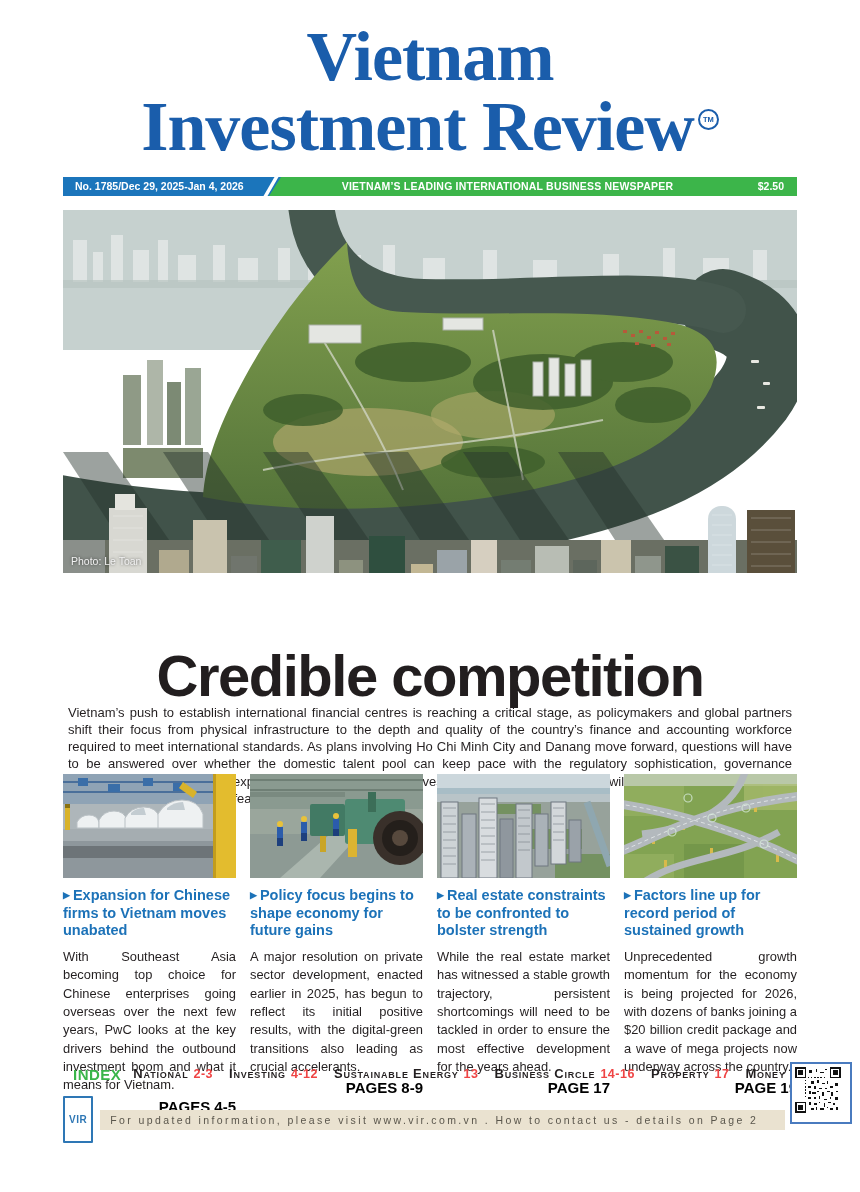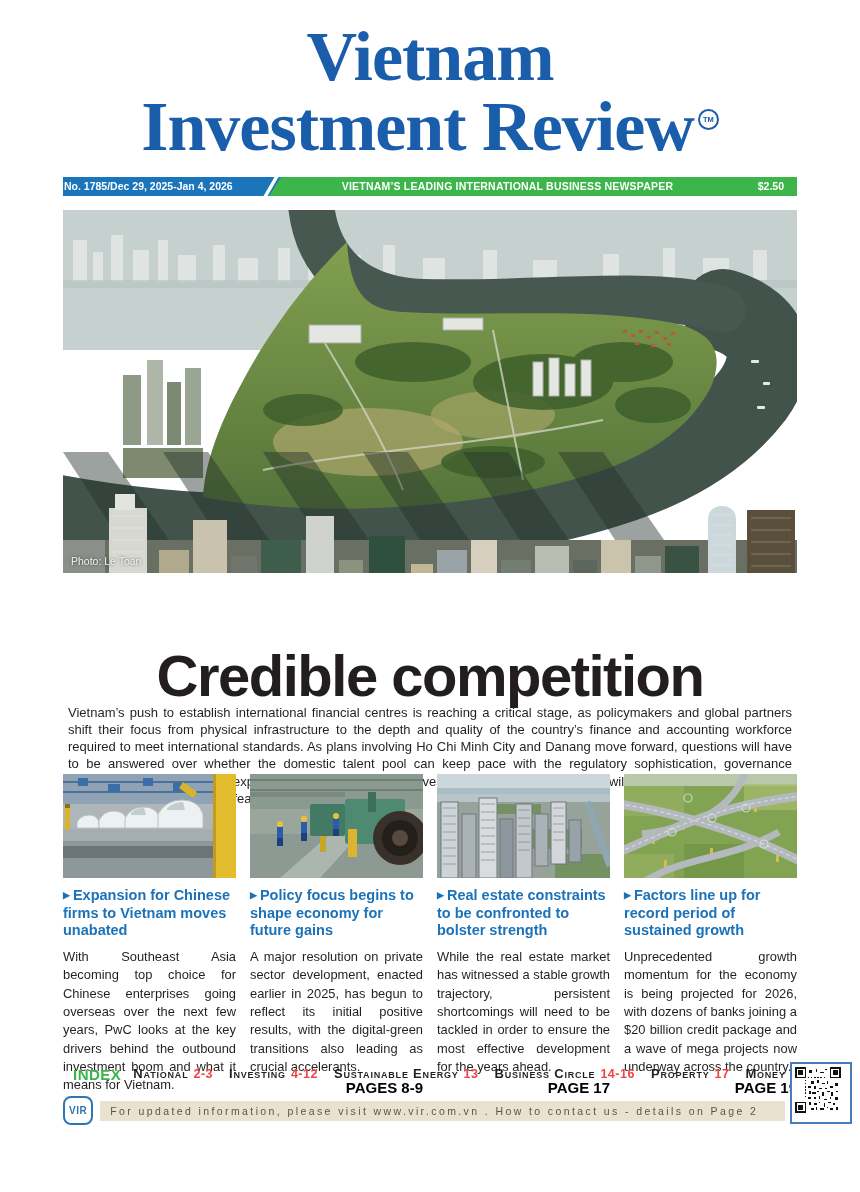--- a/index.html
+++ b/index.html
@@ -11,21 +11,21 @@
             font-family:"Liberation Serif",serif;font-weight:bold;color:#1a5dab;line-height:1.0;}
   .m-line{font-size:70px;letter-spacing:-1px;}
   .tm-badge{display:inline-block;width:17px;height:17px;border:2px solid #1a5dab;border-radius:50%;
             font-family:"Liberation Sans",sans-serif;font-size:7.5px;font-weight:bold;line-height:17px;
             text-align:center;vertical-align:28px;margin-left:4px;letter-spacing:0;}
 
   
   .infobar{position:absolute;top:177px;left:63px;width:734px;height:19px;background:#3cb54a;
            font-size:10.5px;font-weight:bold;color:#fff;line-height:19px;}
   .issue-seg{position:absolute;left:0;top:0;bottom:0;width:218px;background:#1b75bb;
-             clip-path:polygon(0 0,100% 0,calc(100% - 12px) 100%,0 100%);padding-left:1px;box-sizing:border-box;}
+             clip-path:polygon(0 0,100% 0,calc(100% - 12px) 100%,0 100%);padding-left:12px;box-sizing:border-box;}
   .slash{position:absolute;left:206px;top:-1px;bottom:-1px;width:4px;background:#fff;transform:skewX(-30deg);}
   .tagline{position:absolute;left:225px;right:70px;text-align:center;letter-spacing:.2px;}
   .price{position:absolute;right:13px;top:0;}
 
   
   .hero-photo{position:absolute;top:210px;left:63px;width:734px;height:363px;overflow:hidden;}
   .hero-photo svg{display:block;}
   .photo-credit{position:absolute;left:8px;bottom:6px;color:#f2f2f2;font-size:10.5px;
                 text-shadow:0 0 3px rgba(0,0,0,.6);}
 
@@ -49,22 +49,22 @@
   
   .index-row{position:absolute;top:1066px;left:73px;width:710px;display:flex;align-items:flex-start;}
   .idx-label{color:#3ab54a;font-weight:bold;font-size:15px;letter-spacing:.5px;margin-right:12px;}
   .idx-item{display:flex;align-items:baseline;white-space:nowrap;}
   .idx-name{font-variant:small-caps;font-weight:bold;font-size:13px;letter-spacing:.8px;color:#231f20;}
   .idx-pages{font-weight:bold;font-size:12.5px;color:#ef4444;margin-left:5px;letter-spacing:.5px;}
   .idx-sep{width:1px;height:13px;background:#c2c2c2;margin:0 8px;align-self:center;}
 
   
   .footer-row{position:absolute;top:1096px;left:63px;width:722px;display:flex;align-items:center;}
-  .vir-badge{border:2px solid #2e77b5;border-radius:8px;color:#2e77b5;font-weight:bold;font-size:10px;
-             padding:7px 4px;letter-spacing:.5px;background:#fff;}
+  .vir-badge{border:2px solid #2e77b5;border-radius:1px;color:#2e77b5;font-weight:bold;font-size:10px;
+             padding:16px 4px;letter-spacing:.5px;background:#fff;}
   .footer-bar{flex:1;margin-left:7px;background:#eae2d0;padding:4px 10px;font-size:10.5px;
               letter-spacing:2.4px;color:#5a564c;white-space:nowrap;overflow:hidden;}
   .qr-box{position:absolute;top:1062px;left:790px;width:52px;height:52px;border:2px solid #4a7bbf;
           background:#fff;padding:3px;}
   .qr-box svg{display:block;width:46px;height:46px;}
 </style>
 </head>
 <body>
 
 <div class="page">

